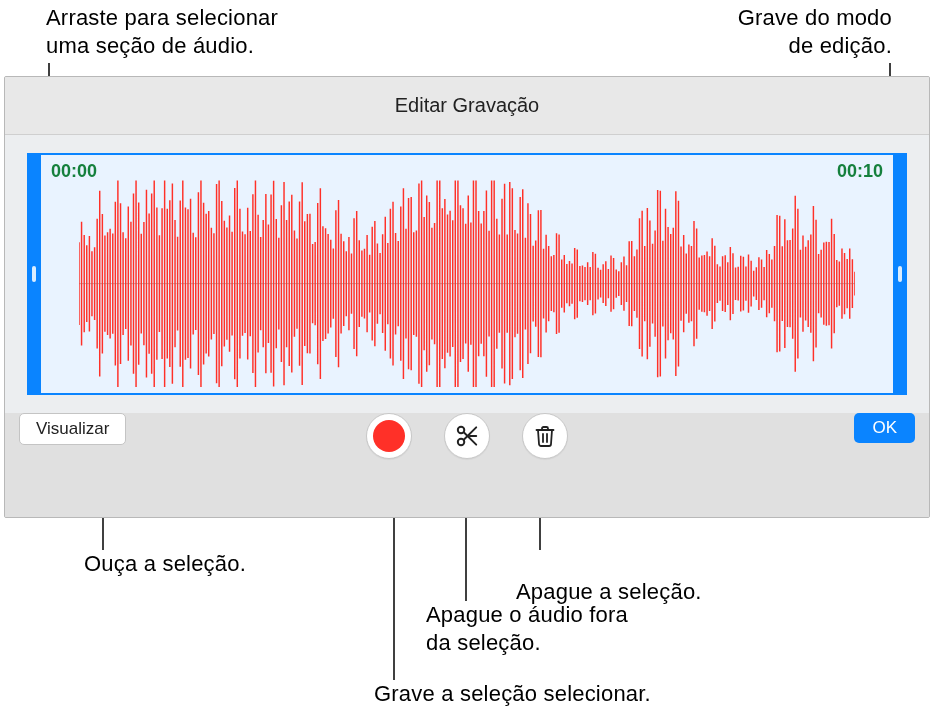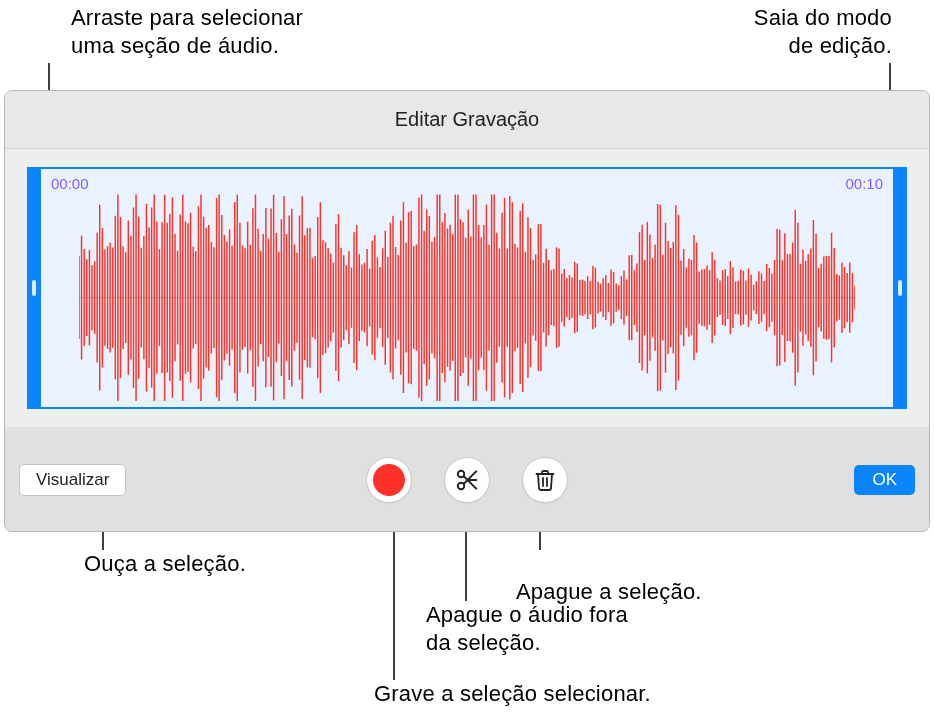--- a/index.html
+++ b/index.html
@@ -23,26 +23,26 @@
     position: absolute;
     stroke: #000;
     fill: none;
     stroke-width: 1.5;
     pointer-events: none;
   }
 
   .editor-window {
     position: absolute;
     left: 4px;
-    top: 90px;
+    top: 76px;
     width: 926px;
     height: 442px;
     background: #e0e0e0;
     border: 1px solid #b8b8b8;
-    border-radius: 8px;
+    border-radius: 2px;
     overflow: hidden;
   }
   .title-bar {
     height: 58px;
     background: #e8e8e8;
     display: flex;
     align-items: center;
     justify-content: center;
     font-size: 20px;
     font-weight: 500;
@@ -60,23 +60,23 @@
     right: 34px;
     top: 18px;
     bottom: 18px;
     background: #e9f3ff;
     border: 2px solid #0a84ff;
     border-radius: 2px;
   }
   .timecode {
     position: absolute;
     top: 6px;
-    font-size: 15px;
-    font-weight: 400;
-    color: #8b5cf6;
+    font-size: 18px;
+    font-weight: 700;
+    color: #15803d;
   }
   .timecode.start { left: 10px; }
   .timecode.end { right: 10px; }
   .handle {
     position: absolute;
     width: 14px;
     top: 18px;
     bottom: 18px;
     background: #0a84ff;
     cursor: ew-resize;
@@ -98,22 +98,21 @@
     right: 38px;
     top: 20px;
     bottom: 20px;
   }
 
   .toolbar {
     height: 106px;
     background: #e0e0e0;
     position: relative;
     display: flex;
-    align-items: center;
-    padding: 16px 14px;
+    padding: 0 14px;
   }
   .btn {
     background: #fff;
     border: 1px solid #c4c4c4;
     border-radius: 5px;
     font-size: 17px;
     cursor: pointer;
   }
   .preview-btn {
     height: 32px;
@@ -154,24 +153,24 @@
     position: absolute;
     left: 50%;
     transform: translateX(-50%);
     display: flex;
     align-items: center;
   }
 </style>
 </head>
 <body>
 
-<div class="callout" style="left:46px; top:4px; white-space:pre;margin-left:25px;">Arraste para selecionar
+<div class="callout" style="left:46px; top:4px; white-space:pre;">Arraste para selecionar
 uma seção de áudio.</div>
 
-<div class="callout right" style="right:42px; top:4px; white-space:pre;">Saia do modo
+<div class="callout right" style="right:42px; top:4px; white-space:pre;">Grave do modo
 de edição.</div>
 
 <div class="callout" style="left:84px; top:550px;">Ouça a seleção.</div>
 
 <div class="callout" style="left:516px; top:550px;margin-top:28px;">Apague a seleção.</div>
 
 <div class="callout" style="left:426px; top:601px; white-space:pre;">Apague o áudio fora
 da seleção.</div>
 
 <div class="callout" style="left:374px; top:680px;">Grave a seleção selecionar.</div>

